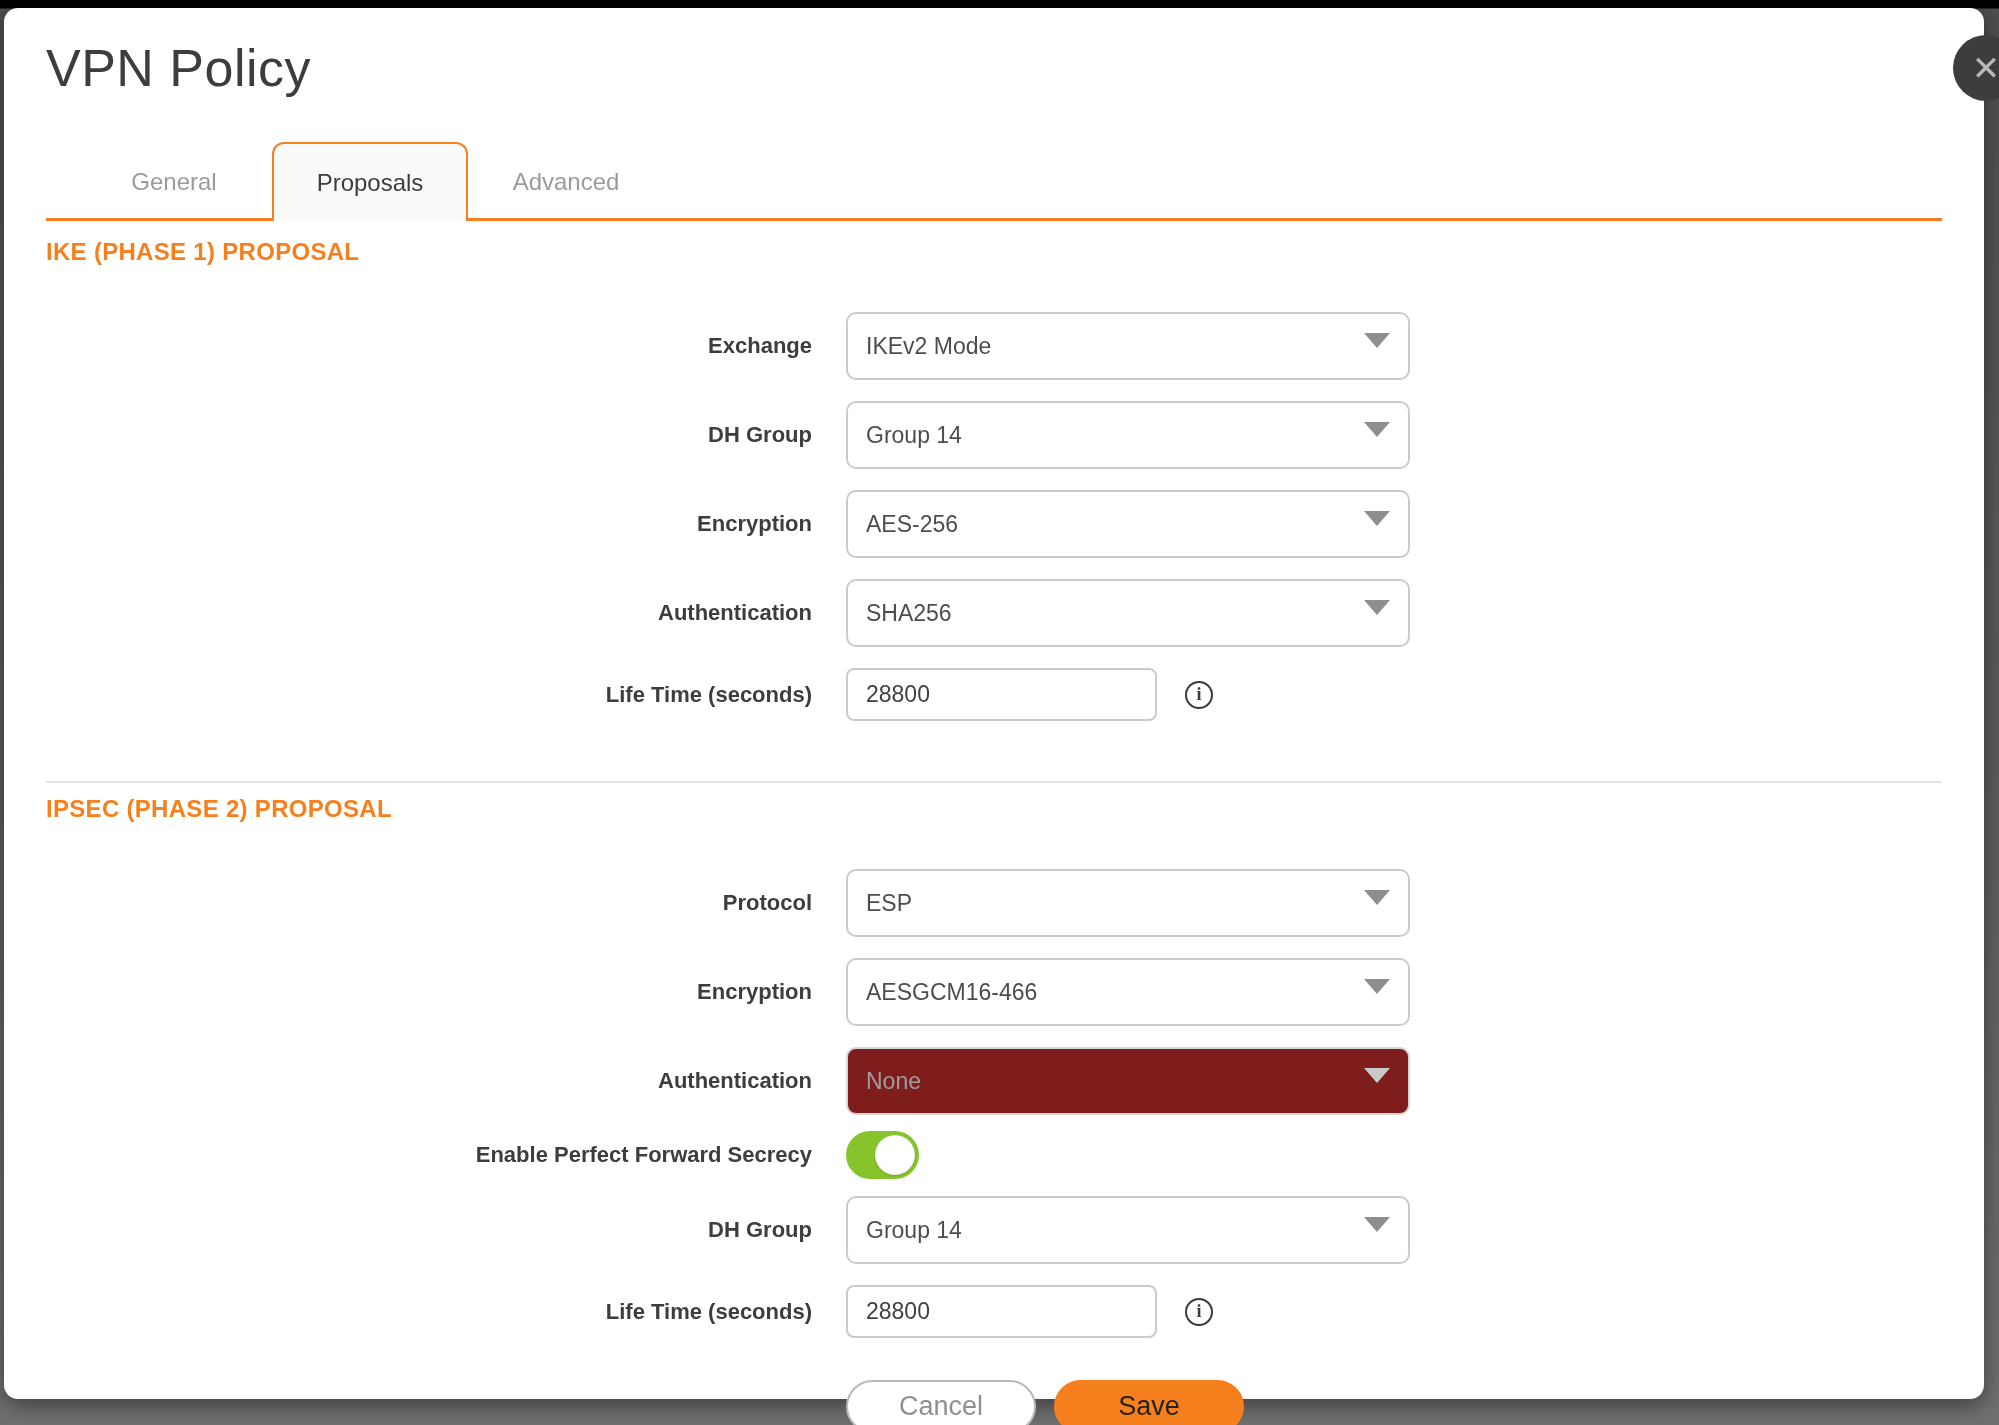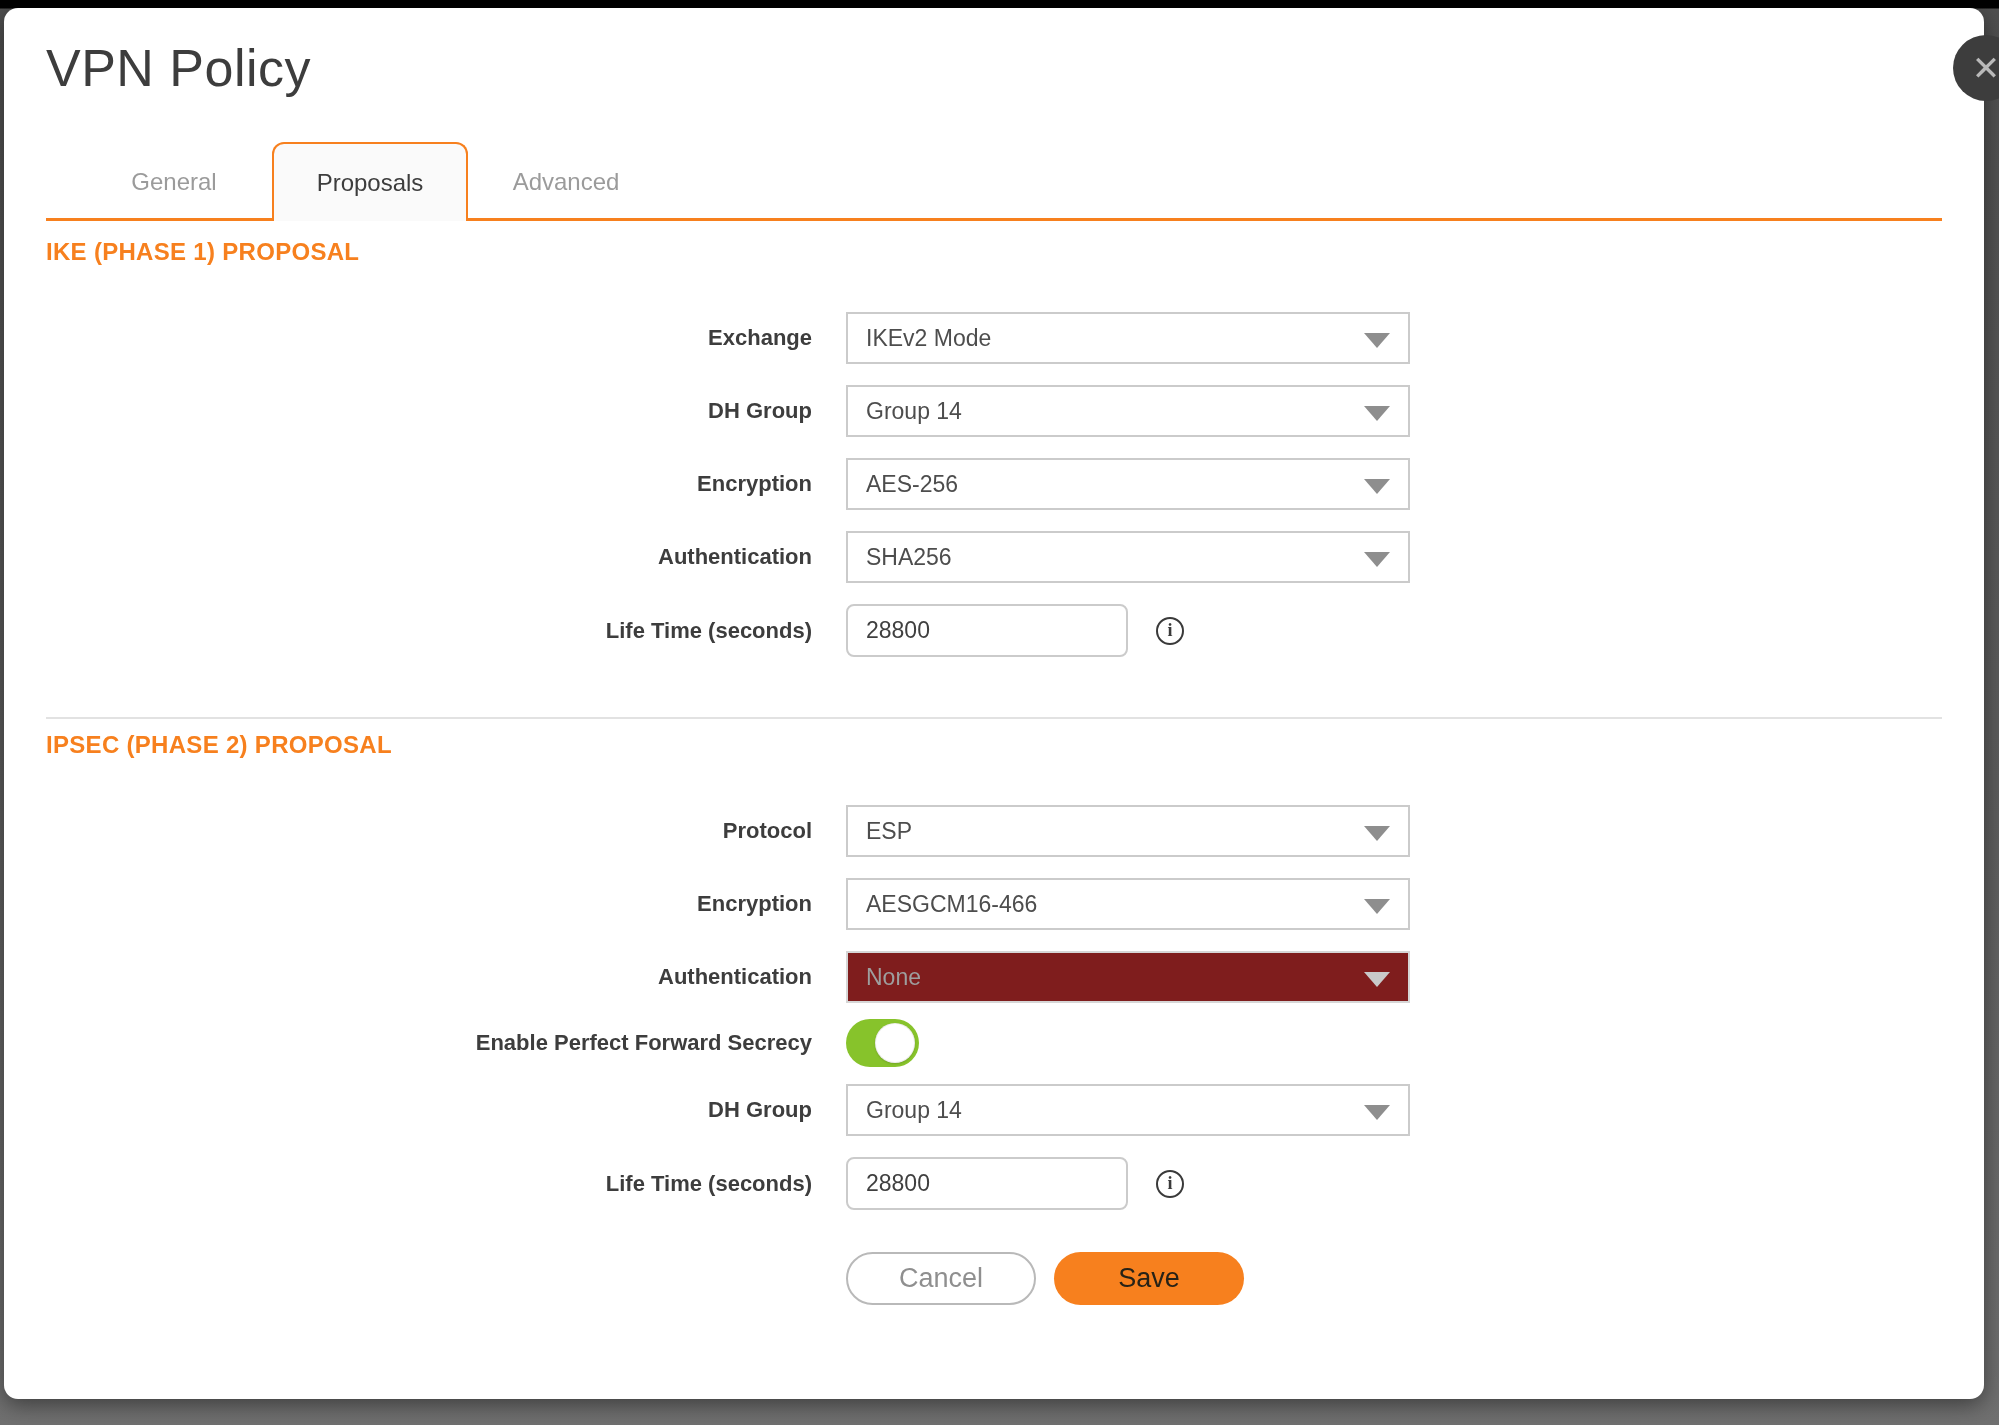--- a/index.html
+++ b/index.html
@@ -32,31 +32,31 @@
   .section-heading { margin-top:17px; font-size:24px; font-weight:bold; color:#f7801e; letter-spacing:.3px; }
   .divider { margin-top:60px; height:2px; background:#e2e2e2; width:100%; }
   .section-heading.second { margin-top:12px; }
 
   .form { margin-top:46px; }
   .row { display:flex; align-items:center; margin-top:21px; }
   .row:first-child { margin-top:0;align-items:center; }
   .row .lbl { width:766px; margin-right:34px; text-align:right; font-size:22px;
               font-weight:bold; color:#3d3d3d; }
   .select {
-    position:relative; width:564px; height:52px; border:2px solid #cbcbcb; border-radius:0;
+    position:relative; width:564px; height:68px; border:2px solid #cbcbcb; border-radius:10px;
     background:#fff; display:flex; align-items:center; padding:14px 18px;
     font-size:23px; color:#4d4d4d; cursor:pointer;
   }
   .caret { position:absolute; right:18px; top:19px; width:0; height:0;
            border-left:13px solid transparent; border-right:13px solid transparent;
            border-top:15px solid #8e8e8e; }
   .select.disabled { background:#7f1d1d; color:#9e9e9e; border-color:#d6d6d6; cursor:default; }
   .select.disabled .caret { border-top-color:#c9c9c9; }
   .text-input {
-    width:282px; height:53px; border:2px solid #cbcbcb; border-radius:8px;
+    width:311px; height:53px; border:2px solid #cbcbcb; border-radius:8px;
     font-family:"Liberation Sans", sans-serif; font-size:23px; color:#3f3f3f; padding:0 18px;
     outline:none; background:#fff;
   }
   .info-icon {
     width:28px; height:28px; border:2.5px solid #3a3a3a; border-radius:50%;
     margin-left:28px; display:flex; align-items:center; justify-content:center;
     font-family:"Liberation Serif", serif; font-size:18px; font-weight:bold;
     color:#3a3a3a; cursor:pointer; flex:0 0 auto;
   }
   .toggle { width:73px; height:48px; border-radius:24px; background:#87c32b;

